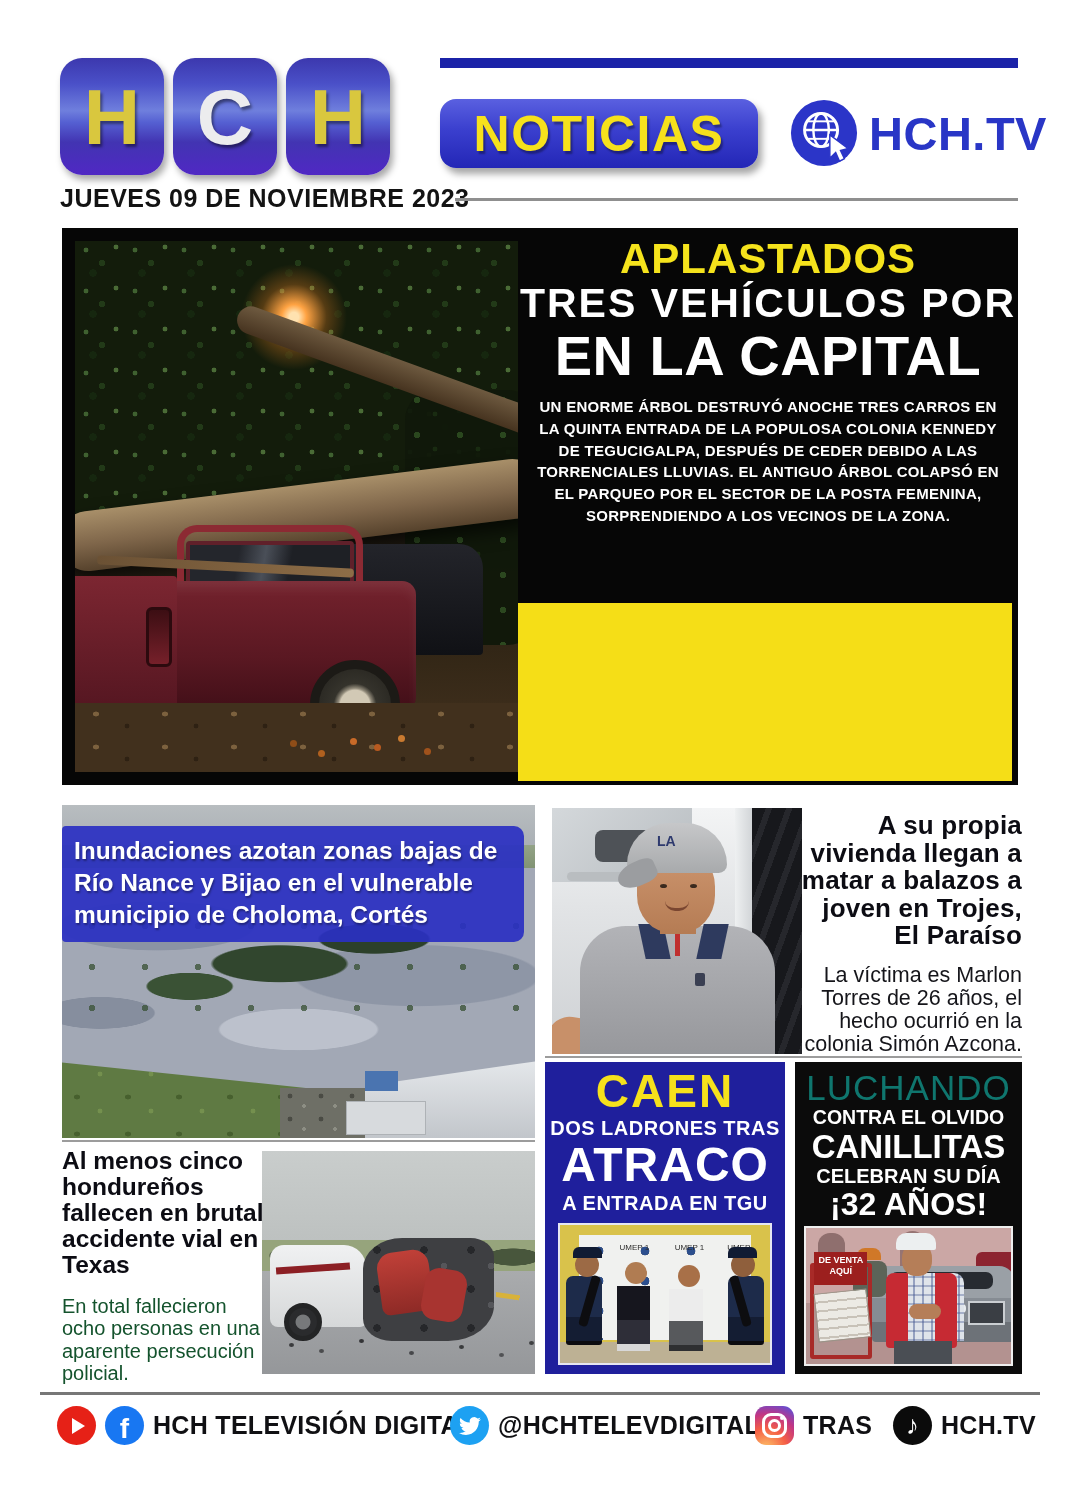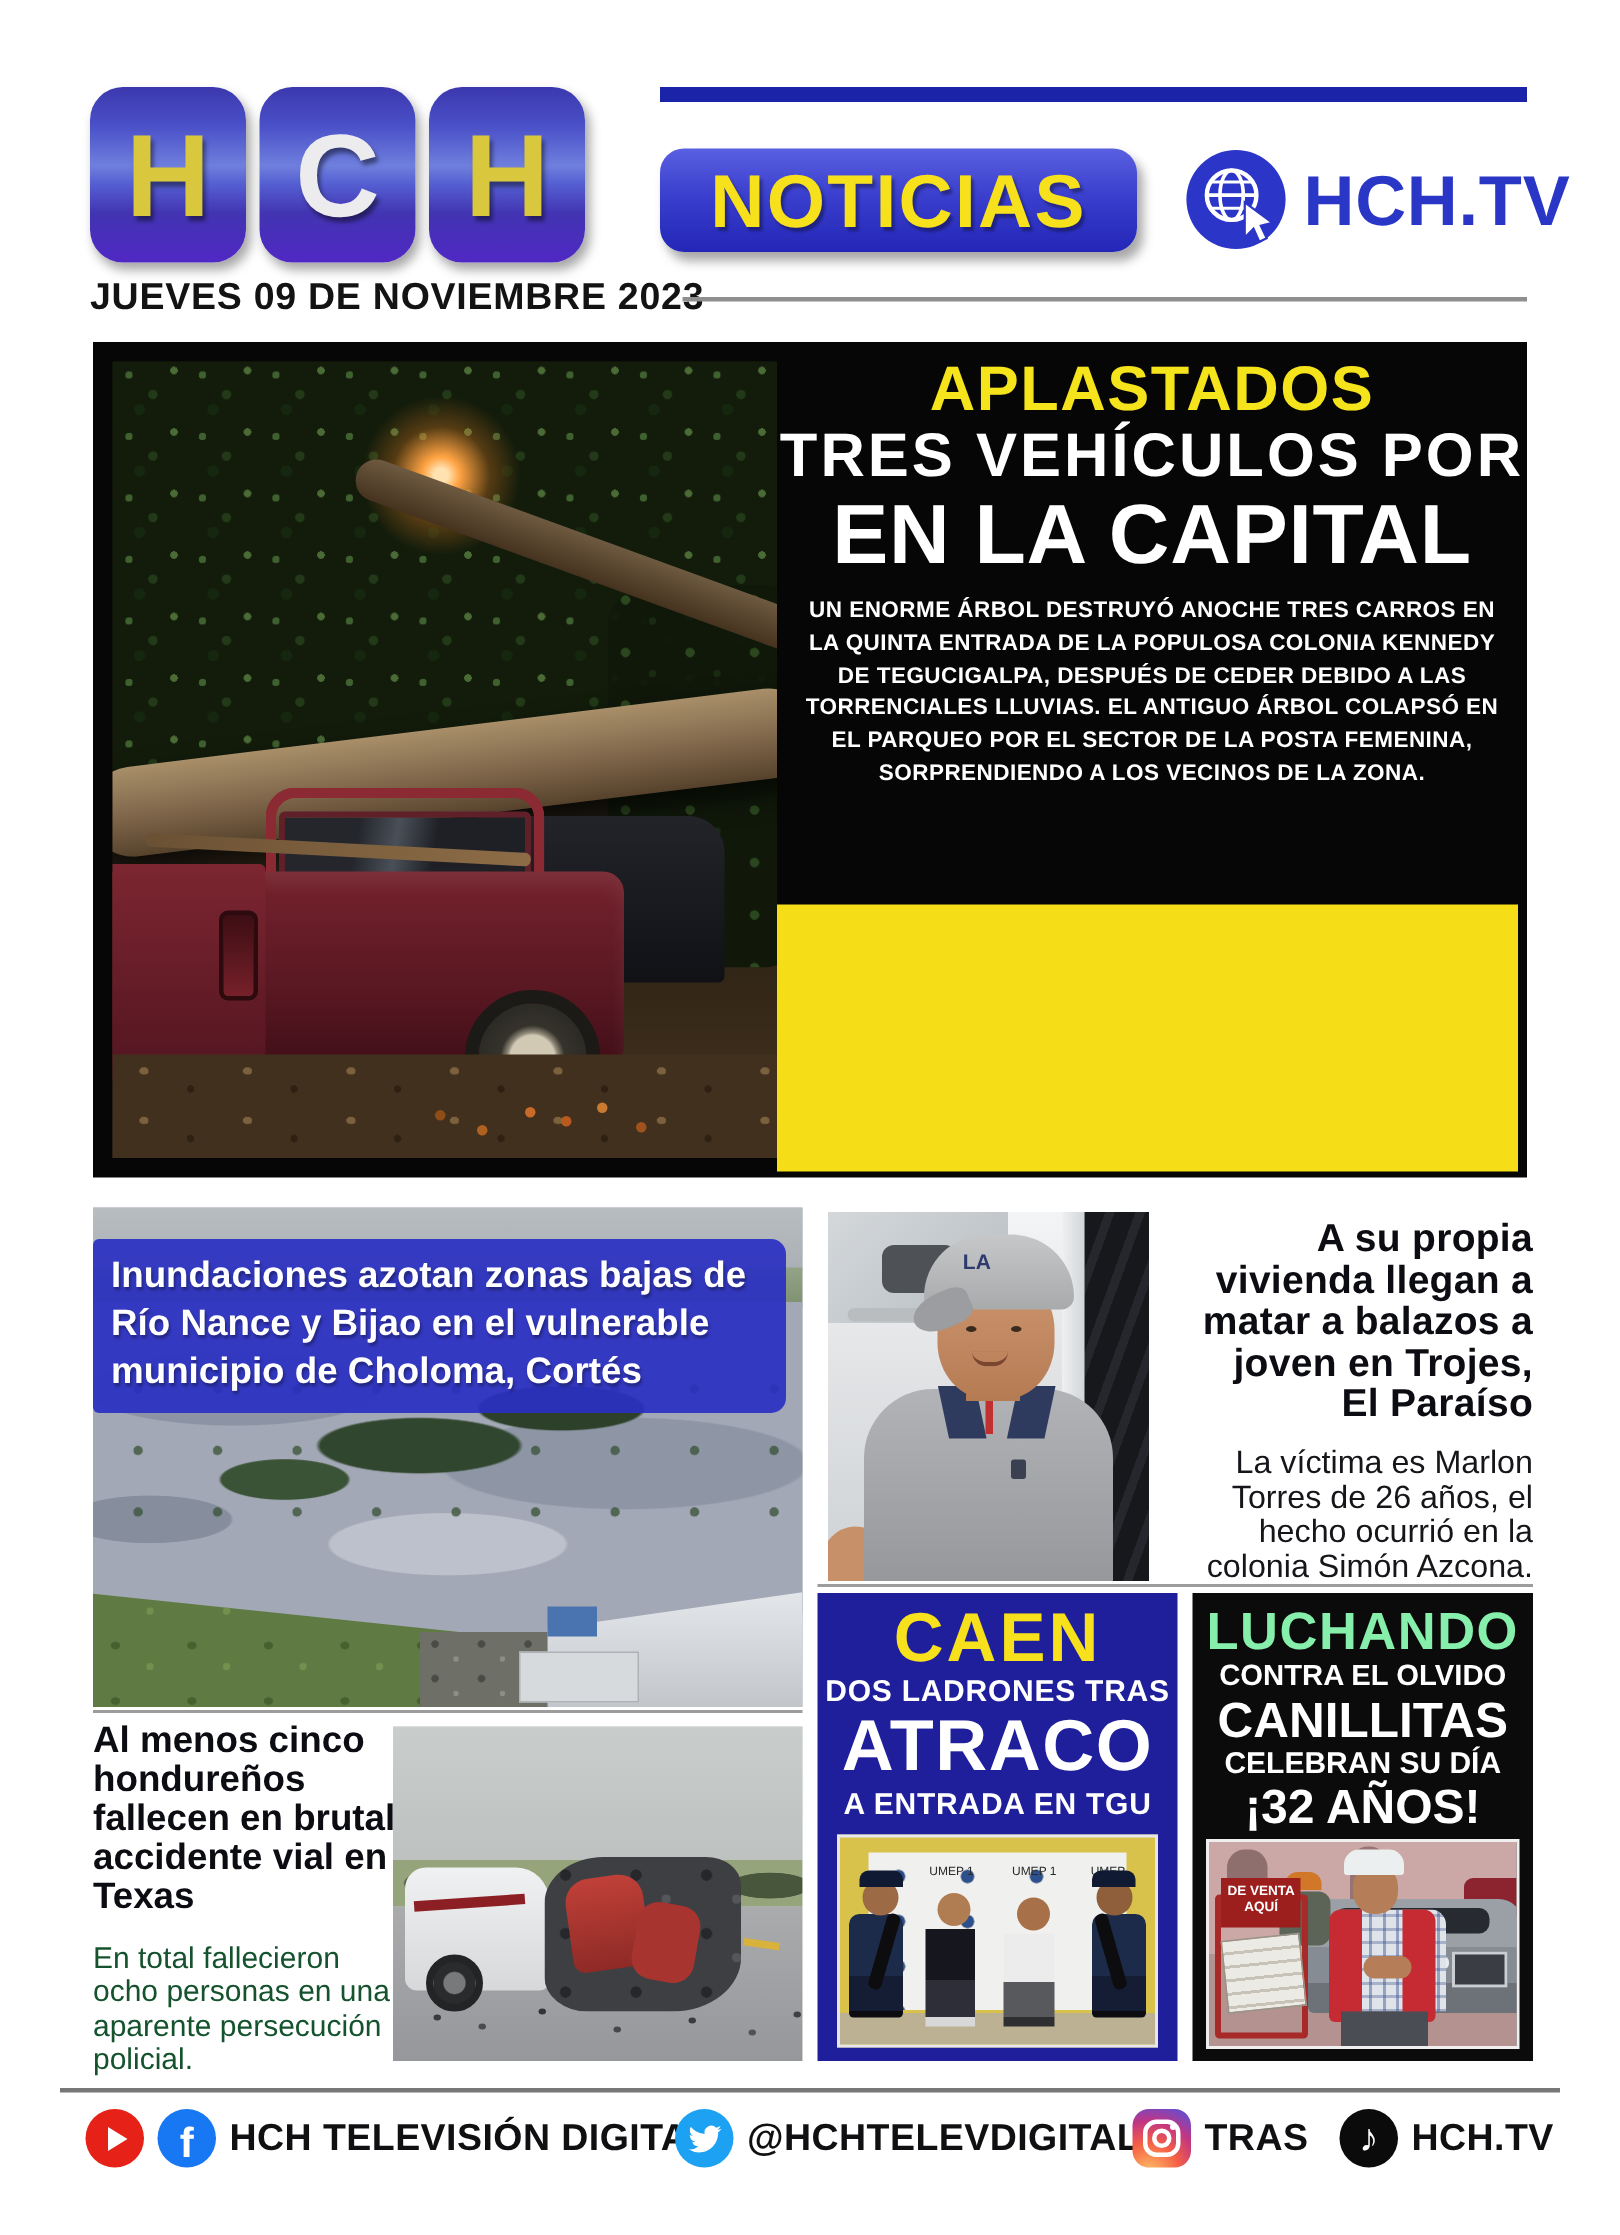--- a/index.html
+++ b/index.html
@@ -108,21 +108,21 @@
   .fl-junk { right:34%; bottom:0; width:20%; height:15%; background-color:#6e6f66;
     background-image:radial-gradient(4px 4px at 10px 8px,#4a4b44 60%,transparent 65%),radial-gradient(3px 3px at 24px 18px,#8d8e84 60%,transparent 65%); background-size:31px 23px; }
   .fl-wh1 { right:0; bottom:0; width:36%; height:23%; clip-path:polygon(0 32%,100% 0,100% 100%,0 100%);
     background:linear-gradient(180deg,#e4e7ea,#c2c6cb); }
   .fl-wh2 { right:23%; bottom:1%; width:17%; height:10%; background:#d7dadd; border:1px solid #aeb2b6; }
   .fl-wh3 { right:29%; bottom:14%; width:7%; height:6%; background:#4a74b0; }
   .flood-label { left:0; top:21px; width:462px; padding:9px 14px 11px 12px; background:rgba(42,48,194,0.92); border-radius:4px 10px 10px 4px; }
   .flood-label span { position:static; display:block; font-size:24.5px; font-weight:bold; color:#ffffff; line-height:1.3; text-shadow:1px 2px 2px rgba(0,0,0,0.35); }
 
   
-  .man-photo { left:552px; top:808px; width:214px; height:246px;
+  .man-photo { left:552px; top:808px; width:250px; height:246px;
     background:linear-gradient(180deg,#f3f4f5 0%,#e2e4e6 40%,#ced1d4 100%); }
   .mp-glass { left:0; top:0; width:56%; height:30%; background:linear-gradient(135deg,#d4d8db,#b8bdc1); }
   .mp-mirror { left:17%; top:9%; width:23%; height:13%; background:#4e5257; border-radius:8px; }
   .mp-handle { left:6%; top:26%; width:26%; height:9px; background:#b9bdc0; border-radius:5px; }
   .mp-sill { right:20%; top:0; width:7%; height:100%; background:linear-gradient(90deg,#eef0f1,#d2d5d8); }
   .mp-door { right:0; top:0; width:20%; height:100%;
     background:repeating-linear-gradient(110deg,#17181c 0 13px,#26272c 13px 19px); }
   .mp-torso { left:11%; top:48%; width:78%; height:52%; border-radius:46px 46px 0 0;
     background:linear-gradient(180deg,#b2b3b7,#97989c); }
   .mp-collar-l { left:36%; top:47%; width:25px; height:35px; background:#2e3a5e; transform:skewX(12deg); }
@@ -200,21 +200,21 @@
     background:linear-gradient(180deg,#ececec 0 52%,#57595c 52% 90%,#2e2f31 90%); }
   .po-s2head { left:56%; bottom:55%; width:22px; height:22px; border-radius:50%; background:#a87048; }
   .po-c2body { right:3%; bottom:13%; width:17%; height:50%; border-radius:7px 7px 3px 3px;
     background:linear-gradient(180deg,#1d2b4a 0 60%,#141d33 60% 94%,#0c0c10 94%); }
   .po-c2head { right:7%; bottom:62%; width:24px; height:24px; border-radius:50%; background:#8f5f3c; }
   .po-c2cap { right:6%; bottom:76%; width:29px; height:11px; border-radius:6px 6px 0 0; background:#101b33; }
   .po-c2rifle { right:12%; bottom:26%; width:9px; height:52px; border-radius:4px; background:#0d0d10; transform:rotate(-16deg); }
 
   
   .canillitas-panel { position:absolute; left:795px; top:1062px; width:227px; height:312px; background:#0b0b0b; text-align:center; color:#fff; }
-  .ca-w1 { margin-top:8px; font-size:35px; line-height:1.0; font-weight:bold; color:#86efac; letter-spacing:1px; }
+  .ca-w1 { margin-top:8px; font-size:35px; line-height:1.0; font-weight:normal; color:#0f766e; letter-spacing:1px; }
   .ca-w2 { margin-top:3px; font-size:19.5px; line-height:1.0; font-weight:bold; }
   .ca-w3 { margin-top:2px; font-size:33px; line-height:1.0; font-weight:bold; }
   .ca-w4 { margin-top:3px; font-size:20px; line-height:1.0; font-weight:bold; }
   .ca-w5 { margin-top:2px; font-size:32px; line-height:1.0; font-weight:bold; }
   .vendor-photo { left:9px; bottom:8px; width:209px; height:140px; border:2px solid #efefef;
     background:linear-gradient(180deg,#cba7a5 0 55%,#b39290 55% 100%); }
   .ve-arch1 { left:6%; top:4%; width:13%; height:30%; border-radius:12px 12px 0 0; background:#8f6f6e; }
   .ve-arch2 { left:46%; top:2%; width:12%; height:26%; border-radius:12px 12px 0 0; background:#967473; }
   .ve-redcar { right:0; top:18%; width:17%; height:18%; background:#8c2430; border-radius:6px 0 0 2px; }
   .ve-suv { right:-2%; top:28%; width:70%; height:56%; border-radius:12px 16px 4px 4px;

